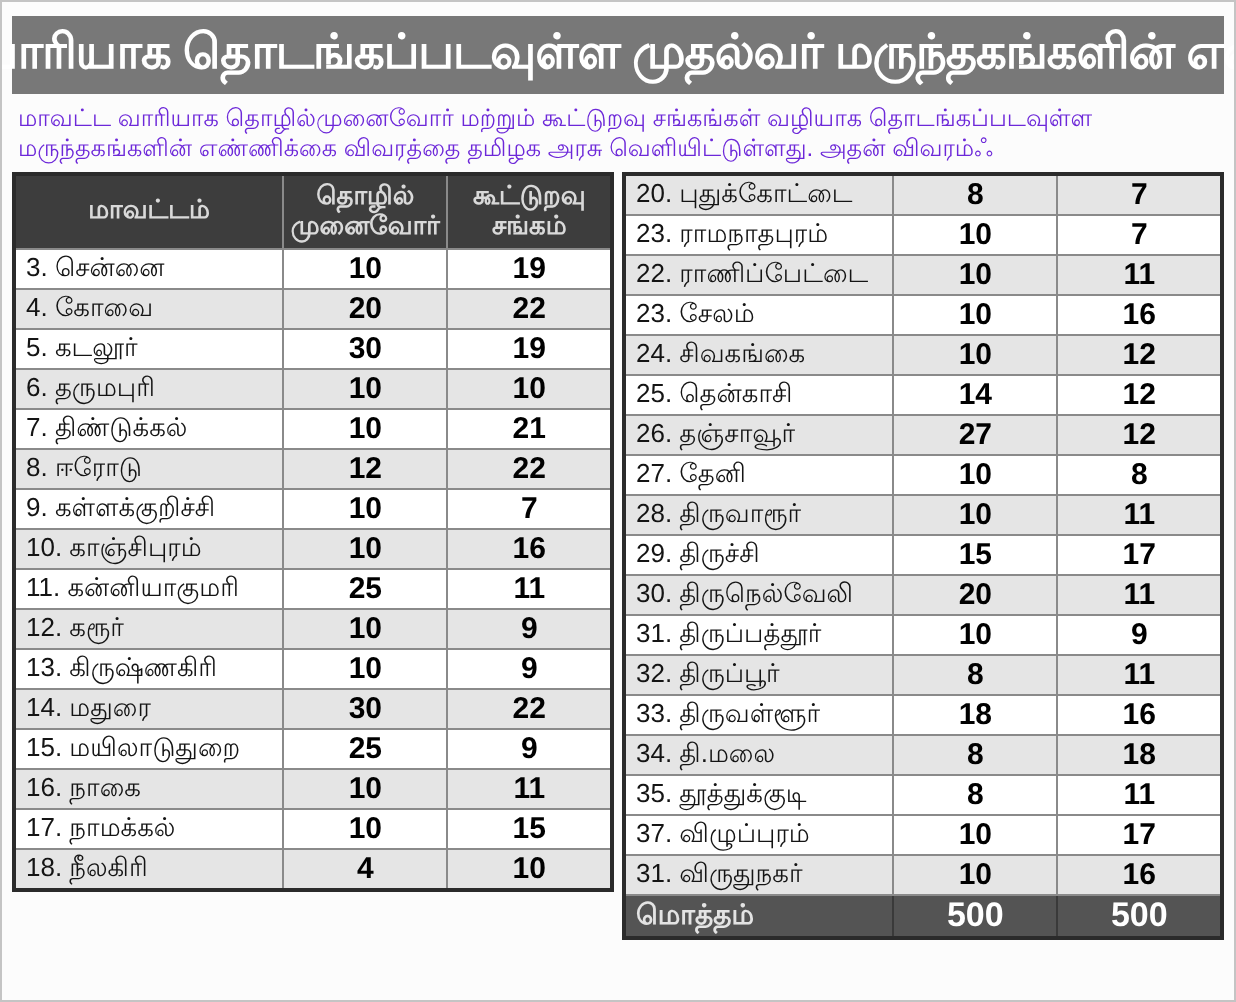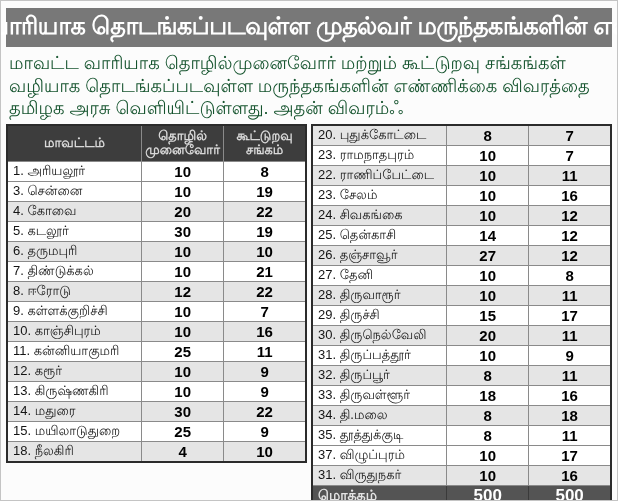--- a/index.html
+++ b/index.html
@@ -24,23 +24,23 @@
     align-items: center;
     justify-content: center;
     font-size: 24px;
     font-weight: bold;
     white-space: nowrap;
     letter-spacing: -0.5px;
   }
 
   .subtitle {
     margin: 5px 8px 4px 8px;
-    font-size: 18px;
+    font-size: 12px;
     line-height: 1.25;
-    color: #14532d;
+    color: #6d28d9;
   }
 
   .tables {
     display: flex;
     gap: 4px;
     margin: 0 5px;
     align-items: flex-start;
   }
 
   table.tbl {
@@ -122,25 +122,20 @@
         </colgroup>
       <thead>
         <tr>
           <th>மாவட்டம்</th>
           <th>தொழில் முனைவோர்</th>
           <th>கூட்டுறவு சங்கம்</th>
         </tr>
       </thead>
       <tbody id="left-body">
           <tr>
-            <td class="name">1. அரியலூர்</td>
-            <td class="num">10</td>
-            <td class="num">8</td>
-          </tr>
-          <tr>
             <td class="name">3. சென்னை</td>
             <td class="num">10</td>
             <td class="num">19</td>
           </tr>
           <tr class="alt">
             <td class="name">4. கோவை</td>
             <td class="num">20</td>
             <td class="num">22</td>
           </tr>
           <tr>
@@ -190,20 +185,30 @@
           </tr>
           <tr class="alt">
             <td class="name">14. மதுரை</td>
             <td class="num">30</td>
             <td class="num">22</td>
           </tr>
           <tr>
             <td class="name">15. மயிலாடுதுறை</td>
             <td class="num">25</td>
             <td class="num">9</td>
+          </tr>
+          <tr class="alt">
+            <td class="name">16. நாகை</td>
+            <td class="num">10</td>
+            <td class="num">11</td>
+          </tr>
+          <tr>
+            <td class="name">17. நாமக்கல்</td>
+            <td class="num">10</td>
+            <td class="num">15</td>
           </tr>
           <tr class="alt">
             <td class="name">18. நீலகிரி</td>
             <td class="num">4</td>
             <td class="num">10</td>
           </tr>
         </tbody>
     </table>
 
     <table class="tbl tbl-right">

